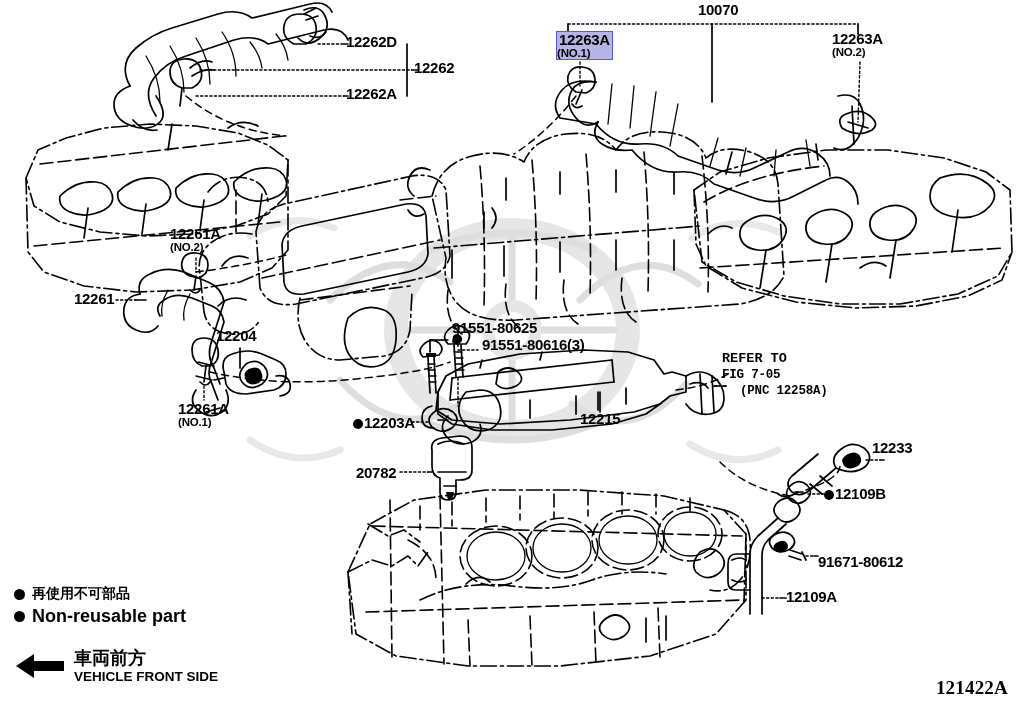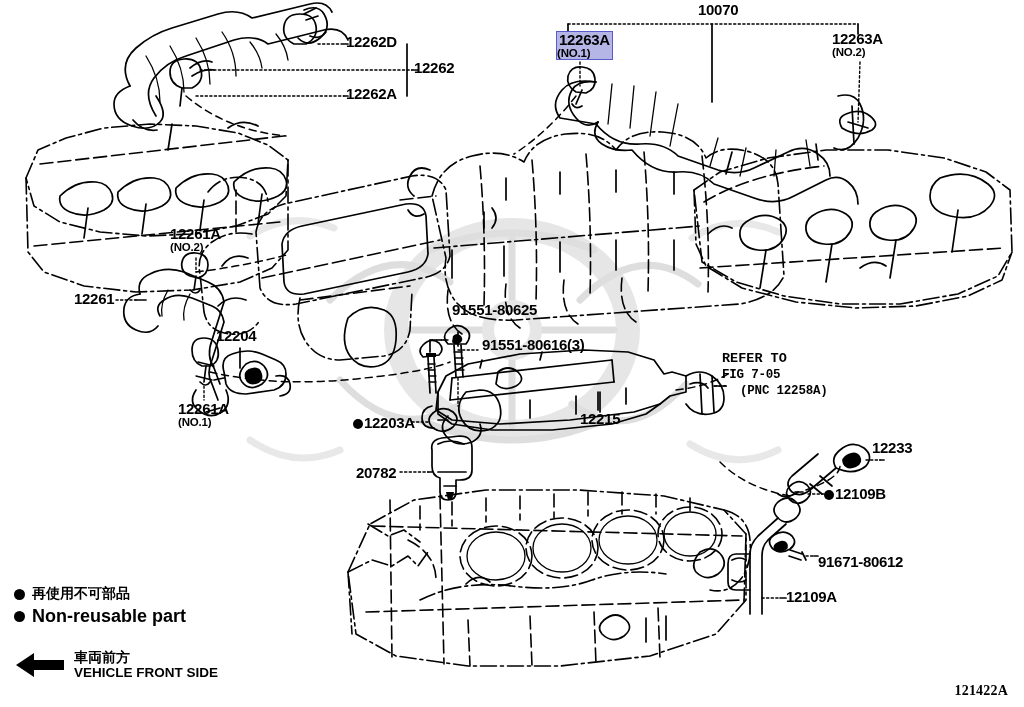--- a/index.html
+++ b/index.html
@@ -67,26 +67,26 @@
   
   #legend{position:absolute;left:14px;top:585px;}
   .legrow{display:flex;align-items:center;margin-bottom:3px;}
   .legrow .dot{width:11px;height:11px;margin-right:7px;flex:none;}
   .legtxt{font-size:14px;font-weight:bold;font-family:"DejaVu Sans",sans-serif;}
   .legtxt.en{font-size:18px;font-family:"Liberation Sans",sans-serif;}
 
   #frontside{position:absolute;left:14px;top:648px;display:flex;align-items:center;}
   #frontside .arrowbox{width:52px;height:34px;flex:none;}
   #frontside .fstext{margin-left:8px;}
-  .fs-jp{font-size:14px;font-weight:bold;font-family:"DejaVu Sans",sans-serif;line-height:1.15;}
+  .fs-jp{font-size:18px;font-weight:bold;font-family:"DejaVu Sans",sans-serif;line-height:1.15;}
   .fs-en{font-size:13.5px;font-weight:bold;font-family:"Liberation Sans",sans-serif;line-height:1.15;}
 
   #figcode{
     position:absolute;right:16px;bottom:8px;
-    font-size:14px;font-weight:bold;
+    font-size:19px;font-weight:bold;
     font-family:"Liberation Serif",serif;
     letter-spacing:0.2px;
   }
 </style>
 </head>
 <body>
 
 <div id="stage">
 
   <svg id="art" viewBox="0 0 1024 707">
@@ -545,21 +545,21 @@
   </div>
 
   <div class="lbl" style="left:74px;top:291px;"><span>12261</span></div>
   <div class="lbl" style="left:216px;top:328px;"><span>12204</span></div>
 
   <div class="lbl" style="left:178px;top:401px;">
     <span>12261A</span>
     <span class="sub">(NO.1)</span>
   </div>
 
-  <div class="lbl" style="left:452px;top:302px;"><span>91551-80625</span></div>
+  <div class="lbl" style="left:452px;top:320px;"><span>91551-80625</span></div>
   <div class="lbl" style="left:482px;top:337px;"><span>91551-80616(3)</span></div>
   <div class="lbl" style="left:580px;top:411px;"><span>12215</span></div>
 
   <div class="lbl" style="left:353px;top:415px;">
     <span class="dot"></span><span>12203A</span>
   </div>
   <div class="lbl" style="left:356px;top:465px;"><span>20782</span></div>
 
   <div class="lbl" style="left:856px;top:440px;margin-left:16px;"><span>12233</span></div>
   <div class="lbl" style="left:824px;top:486px;">

